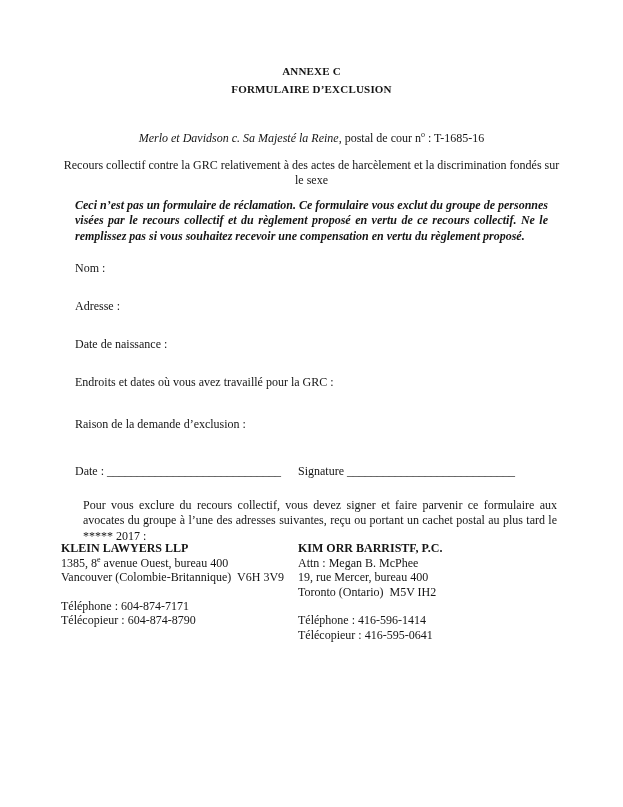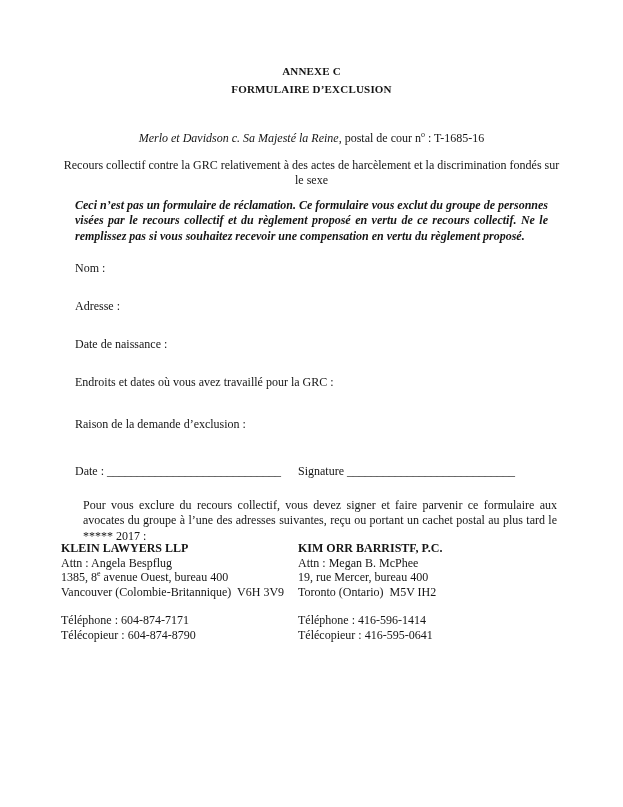--- a/index.html
+++ b/index.html
@@ -99,21 +99,20 @@
 
   <div class="abs sig-row">
     <span>Date : </span><span class="fill-line">_____________________________</span><span class="sig-gap"></span><span>Signature </span><span class="fill-line">____________________________</span>
   </div>
 
   <div class="abs instructions">Pour vous exclure du recours collectif, vous devez signer et faire parvenir ce formulaire aux avocates du groupe à l’une des adresses suivantes, reçu ou portant un cachet postal au plus tard le ***** 2017 :</div>
 
   <div class="abs contacts">
     <div class="contact-col col-1">
       <div class="firm-name">KLEIN LAWYERS LLP</div>
-      <div>Attn : Angela Bespflug</div>
       <div><span>1385, 8</span><sup class="small-sup">e</sup><span> avenue Ouest, bureau 400</span></div>
       <div>Vancouver (Colombie-Britannique)&nbsp; V6H 3V9</div>
       <div class="contact-gap"></div>
       <div>Téléphone : 604-874-7171</div>
       <div>Télécopieur : 604-874-8790</div>
     </div>
     <div class="contact-col col-2">
       <div class="firm-name">KIM ORR BARRISTF, P.C.</div>
       <div>Attn : Megan B. McPhee</div>
       <div><span>19, rue Mercer, bureau 400</span><sup class="small-sup"></sup><span></span></div>

